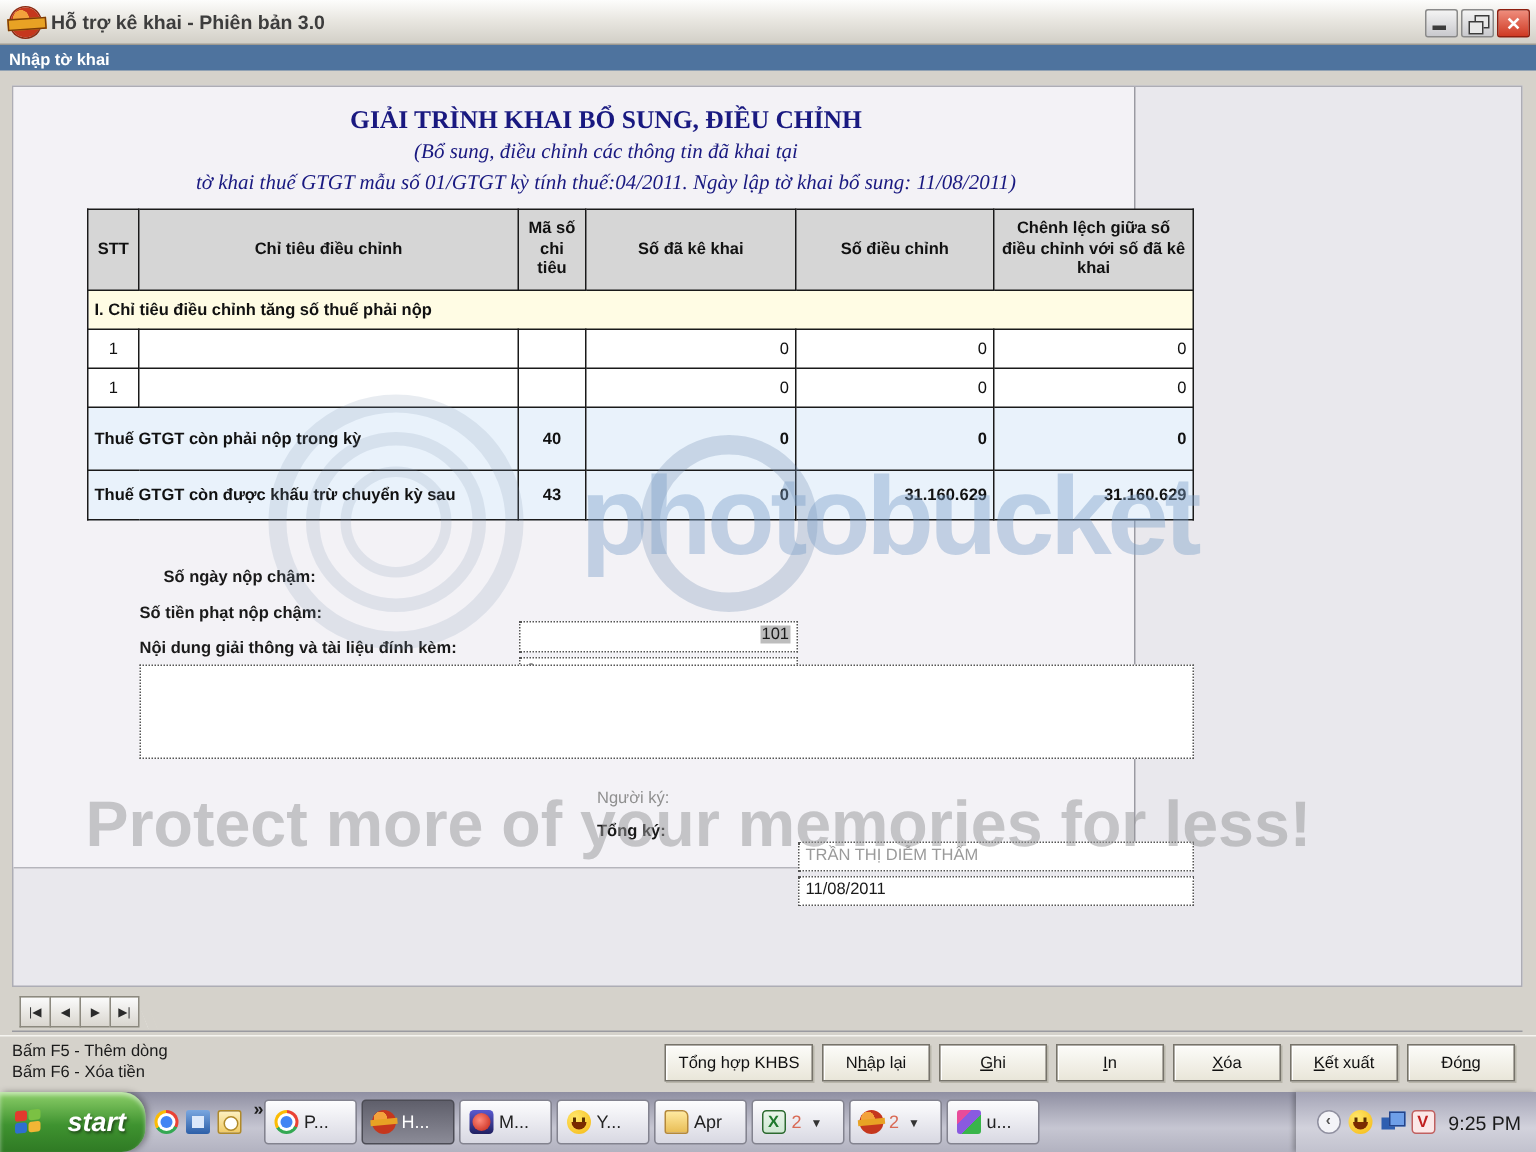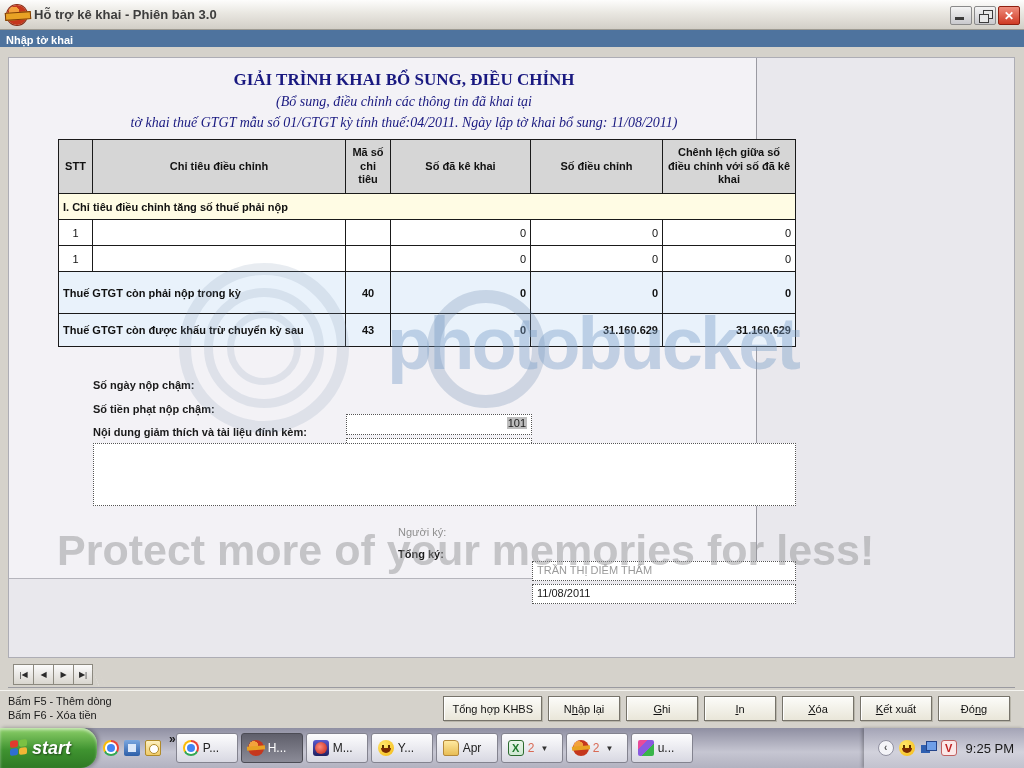--- a/index.html
+++ b/index.html
@@ -101,21 +101,21 @@
     background:linear-gradient(#fcfcf9,#e9e6d9); border:1px solid #76736a;
     box-shadow:inset 1px 1px 0 #fff, 1px 1px 0 #b8b5aa; padding:0 8px; font-family:"Liberation Sans", sans-serif; }
   .actions button:first-child { min-width:90px; }
 
   
   .taskbar { position:absolute; left:0; top:728px; width:1024px; height:40px;
     background:linear-gradient(#8f8fa2,#c6c6d2 60%, #b2b2c0); display:flex; align-items:center; }
   .startbtn { width:97px; height:40px; border-radius:0 16px 16px 0;
     background:linear-gradient(#8ed06a,#3f9330 55%, #2f7a24);
     box-shadow:inset 0 2px 3px rgba(255,255,255,.5), 2px 0 4px rgba(0,0,0,.35);
-    display:flex; align-items:center; gap:4px; padding-left:10px; }
+    display:flex; align-items:center; gap:17px; padding-left:10px; }
   .startbtn .flag { width:18px; height:16px; display:grid; grid-template-columns:8px 8px; grid-template-rows:7px 7px; gap:1px; transform:skewY(-6deg); }
   .startbtn .flag i { border-radius:2px; }
   .flag i:nth-child(1){background:#e23a2e;} .flag i:nth-child(2){background:#7bc143;}
   .flag i:nth-child(3){background:#2f6fd0;} .flag i:nth-child(4){background:#f2b635;}
   .startbtn span { color:#fff; font-size:18px; font-style:italic; font-weight:bold; text-shadow:1px 1px 2px rgba(0,0,0,.5); }
   .quick { display:flex; align-items:center; gap:5px; padding:0 6px; }
   .qicon { width:18px; height:18px; border-radius:3px; }
   .chev { color:#1a1a1a; font-size:12px; font-weight:bold; margin-left:2px; align-self:flex-start; padding-top:4px; }
   .tasks { display:flex; gap:3px; align-items:center; flex:1; }
   .taskbtn { height:30px; min-width:62px; max-width:70px; display:flex; align-items:center; gap:4px; padding:0 6px;
@@ -226,27 +226,27 @@
             <tr class="total t2">
               <td colspan="2">Thuế GTGT còn được khấu trừ chuyển kỳ sau</td>
               <td class="c">43</td>
               <td class="r">0</td>
               <td class="r muted">31.160.629</td>
               <td class="r">31.160.629</td>
             </tr>
           </tbody>
       </table>
 
-      <div class="flabel" style="left:84px; top:321px;">Số ngày nộp chậm:</div>
+      <div class="flabel" style="left:100px; top:321px;">Số ngày nộp chậm:</div>
       <div class="fbox alignR" style="left:337px; top:317px; width:186px; height:21px;"><span class="selval">101</span></div>
 
       <div class="flabel" style="left:84px; top:345px;">Số tiền phạt nộp chậm:</div>
       <div class="fbox" style="left:337px; top:341px; width:186px; height:21px;">0</div>
 
-      <div class="flabel" style="left:84px; top:368px;">Nội dung giảm thích và tài liệu đính kèm:</div>
+      <div class="flabel" style="left:84px; top:368px;">Nội dung giải thông và tài liệu đính kèm:</div>
       <div class="fta"></div>
 
       <div class="flabel gray" style="left:389px; top:468px; font-weight:normal;">Người ký:</div>
       <div class="fbox grayval" style="left:523px; top:464px; width:264px; height:20px;">TRẦN THỊ DIỄM THẤM</div>
 
       <div class="flabel" style="left:389px; top:490px;">Tổng ký:</div>
       <div class="fbox" style="left:523px; top:487px; width:264px; height:20px;">11/08/2011</div>
     </div>
 
     <div class="wm wm-ring r1"></div>

